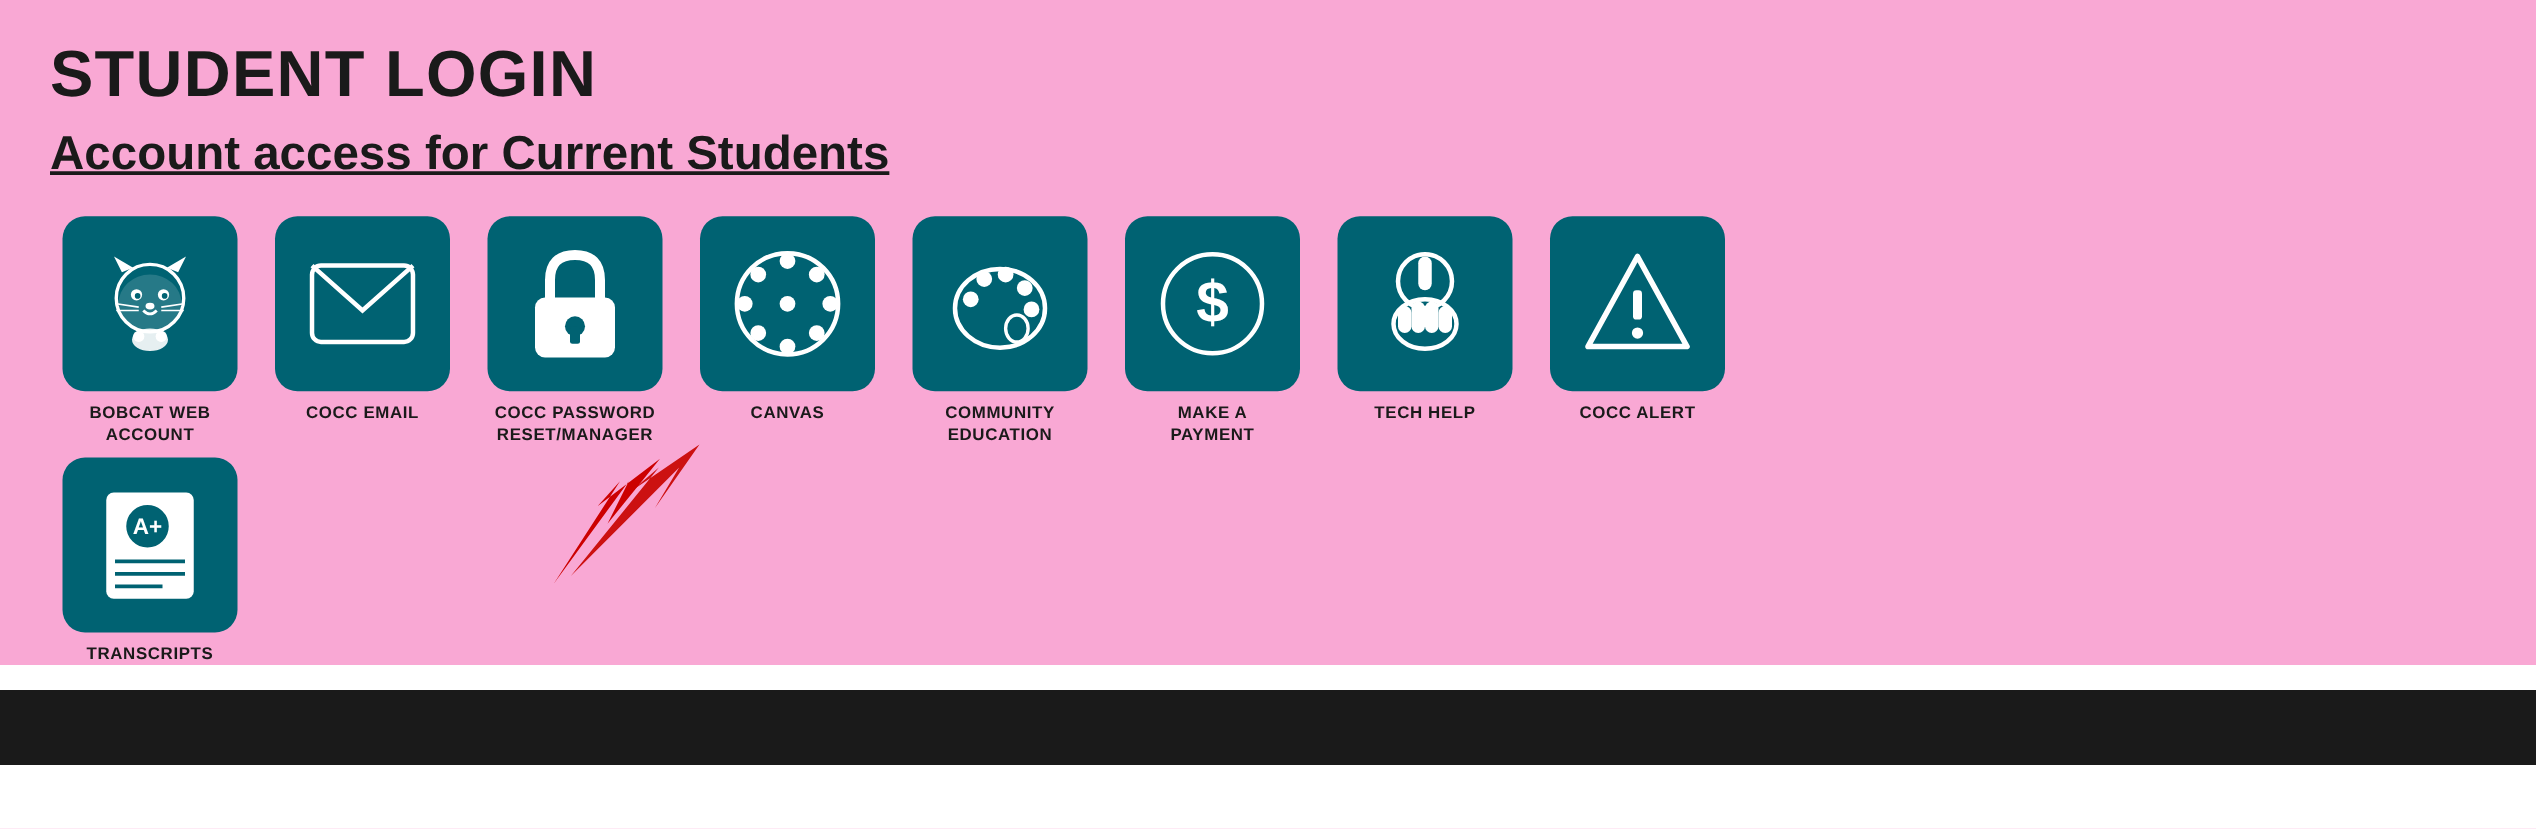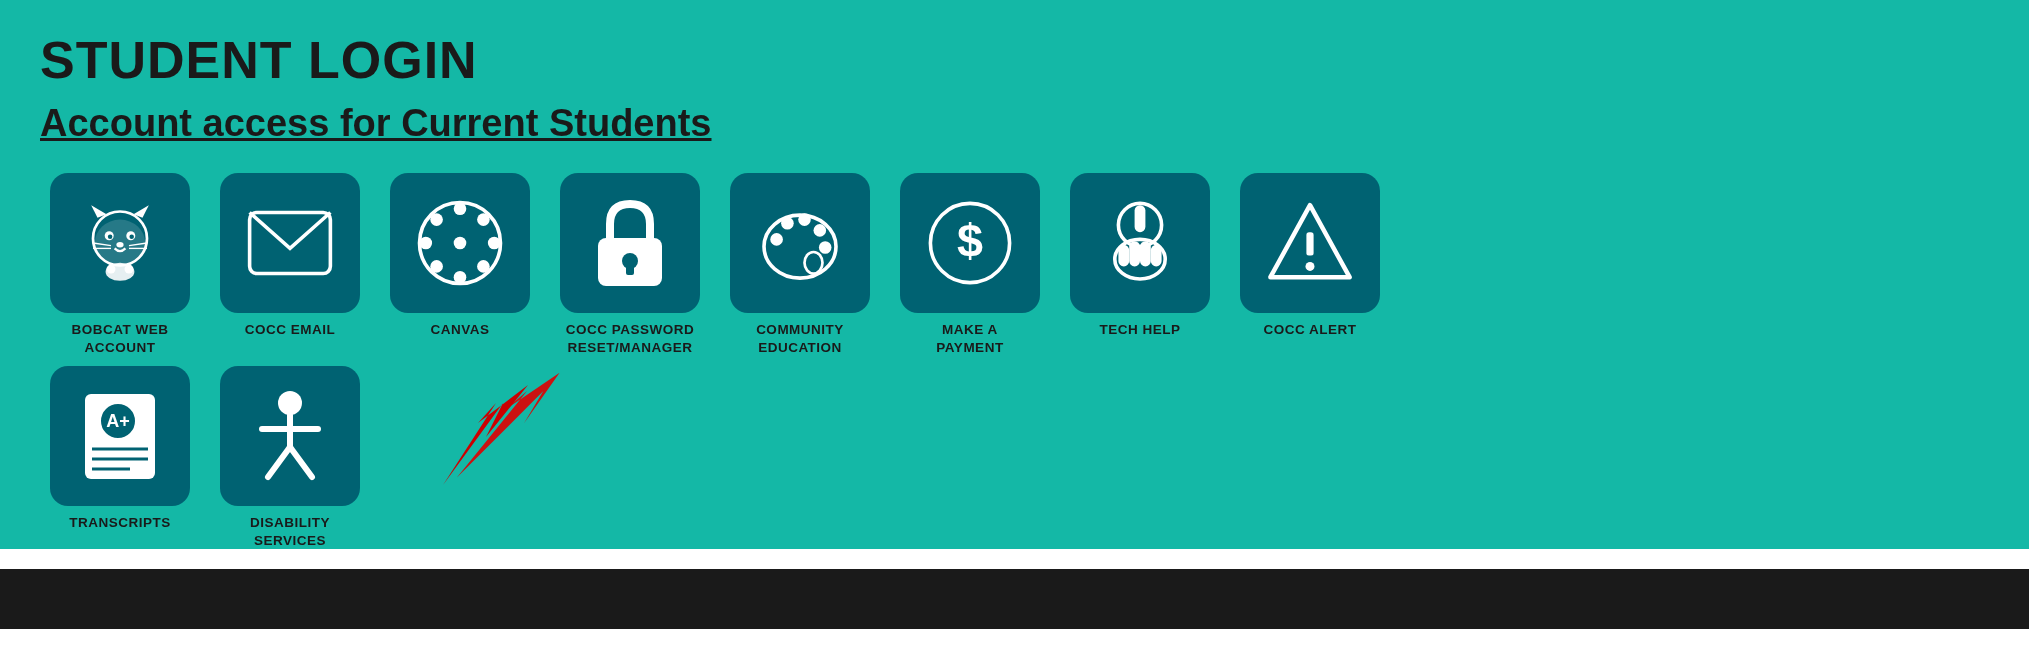--- a/index.html
+++ b/index.html
@@ -4,21 +4,21 @@
   <style>
     * { margin: 0; padding: 0; box-sizing: border-box; }
     body {
       font-family: Arial, sans-serif;
       background: #fff;
       width: 2029px;
       min-height: 663px;
       overflow-x: hidden;
     }
     .page-container {
-      background: #14b8a6;
+      background: #f9a8d4;
       padding: 30px 40px 0 40px;
     }
     .page-title {
       font-size: 52px;
       font-weight: 700;
       color: #1a1a1a;
       letter-spacing: 1px;
       margin-bottom: 12px;
     }
     .subtitle {
@@ -126,20 +126,35 @@
       </div>
 
       <div class="icon-item">
         <div class="icon-box">
           <svg width="90" height="70" viewBox="0 0 100 78">
             <rect x="5" y="5" width="90" height="68" rx="8" fill="none" stroke="#fff" stroke-width="4"></rect>
             <polyline points="5,5 50,45 95,5" fill="none" stroke="#fff" stroke-width="4"></polyline>
           </svg>
         </div>
         <span class="icon-label">COCC EMAIL</span>
+      </div>
+
+      <div class="icon-item">
+        <div class="icon-box">
+          <svg width="80" height="95" viewBox="0 0 80 95">
+
+            <rect x="8" y="42" width="64" height="48" rx="8" fill="#fff"></rect>
+
+            <path d="M20 42 V28 Q20 8 40 8 Q60 8 60 28 V42" fill="none" stroke="#fff" stroke-width="8" stroke-linecap="round"></path>
+
+            <circle cx="40" cy="65" r="8" fill="#006272"></circle>
+            <rect x="36" y="65" width="8" height="14" rx="2" fill="#006272"></rect>
+          </svg>
+        </div>
+        <span class="icon-label">COCC PASSWORD<br>RESET/MANAGER</span>
       </div>
 
       <div class="icon-item">
         <div class="icon-box">
           <svg width="90" height="90" viewBox="0 0 100 100">
 
             <circle cx="50" cy="50" r="45" fill="none" stroke="#fff" stroke-width="4"></circle>
             <circle cx="50" cy="12" r="7" fill="#fff"></circle>
             <circle cx="50" cy="88" r="7" fill="#fff"></circle>
             <circle cx="12" cy="50" r="7" fill="#fff"></circle>
@@ -149,35 +164,20 @@
             <circle cx="24" cy="76" r="7" fill="#fff"></circle>
             <circle cx="76" cy="76" r="7" fill="#fff"></circle>
             <circle cx="50" cy="50" r="7" fill="#fff"></circle>
           </svg>
         </div>
         <span class="icon-label">CANVAS</span>
       </div>
 
       <div class="icon-item">
         <div class="icon-box">
-          <svg width="80" height="95" viewBox="0 0 80 95">
-
-            <rect x="8" y="42" width="64" height="48" rx="8" fill="#fff"></rect>
-
-            <path d="M20 42 V28 Q20 8 40 8 Q60 8 60 28 V42" fill="none" stroke="#fff" stroke-width="8" stroke-linecap="round"></path>
-
-            <circle cx="40" cy="65" r="8" fill="#006272"></circle>
-            <rect x="36" y="65" width="8" height="14" rx="2" fill="#006272"></rect>
-          </svg>
-        </div>
-        <span class="icon-label">COCC PASSWORD<br>RESET/MANAGER</span>
-      </div>
-
-      <div class="icon-item">
-        <div class="icon-box">
           <svg width="90" height="90" viewBox="0 0 100 100">
 
             <ellipse cx="50" cy="54" rx="40" ry="35" fill="none" stroke="#fff" stroke-width="4"></ellipse>
 
             <ellipse cx="65" cy="72" rx="10" ry="12" fill="#006272" stroke="#fff" stroke-width="3"></ellipse>
 
             <circle cx="24" cy="46" r="7" fill="#fff"></circle>
             <circle cx="36" cy="28" r="7" fill="#fff"></circle>
             <circle cx="55" cy="24" r="7" fill="#fff"></circle>
             <circle cx="72" cy="36" r="7" fill="#fff"></circle>
@@ -241,36 +241,20 @@
             <text x="38" y="38" text-anchor="middle" font-size="18" font-weight="bold" fill="#fff" font-family="Arial">A+</text>
 
             <line x1="12" y1="60" x2="68" y2="60" stroke="#006272" stroke-width="3"></line>
             <line x1="12" y1="70" x2="68" y2="70" stroke="#006272" stroke-width="3"></line>
             <line x1="12" y1="80" x2="50" y2="80" stroke="#006272" stroke-width="3"></line>
           </svg>
         </div>
         <span class="icon-label">TRANSCRIPTS</span>
       </div>
 
-      <div class="icon-item">
-        <div class="icon-box">
-          <svg width="80" height="95" viewBox="0 0 80 95">
-
-            <circle cx="40" cy="14" r="12" fill="#fff"></circle>
-
-            <line x1="40" y1="26" x2="40" y2="58" stroke="#fff" stroke-width="6" stroke-linecap="round"></line>
-
-            <line x1="12" y1="40" x2="68" y2="40" stroke="#fff" stroke-width="6" stroke-linecap="round"></line>
-
-            <line x1="40" y1="58" x2="18" y2="88" stroke="#fff" stroke-width="6" stroke-linecap="round"></line>
-            <line x1="40" y1="58" x2="62" y2="88" stroke="#fff" stroke-width="6" stroke-linecap="round"></line>
-          </svg>
-        </div>
-        <span class="icon-label">DISABILITY<br>SERVICES</span>
-      </div>
 
 
     </div>
 
     <svg class="red-arrow" width="120" height="120" viewBox="0 0 120 120" style="position:absolute; left:395px; bottom:55px; width:130px; height:130px;">
       <polygon points="10,110 90,30 75,60 110,10 60,45 90,30" fill="none"></polygon>
 
       <polygon points="20,105 100,25 82,55 115,8 65,42 85,25" fill="#cc1111"></polygon>
     </svg>
 

